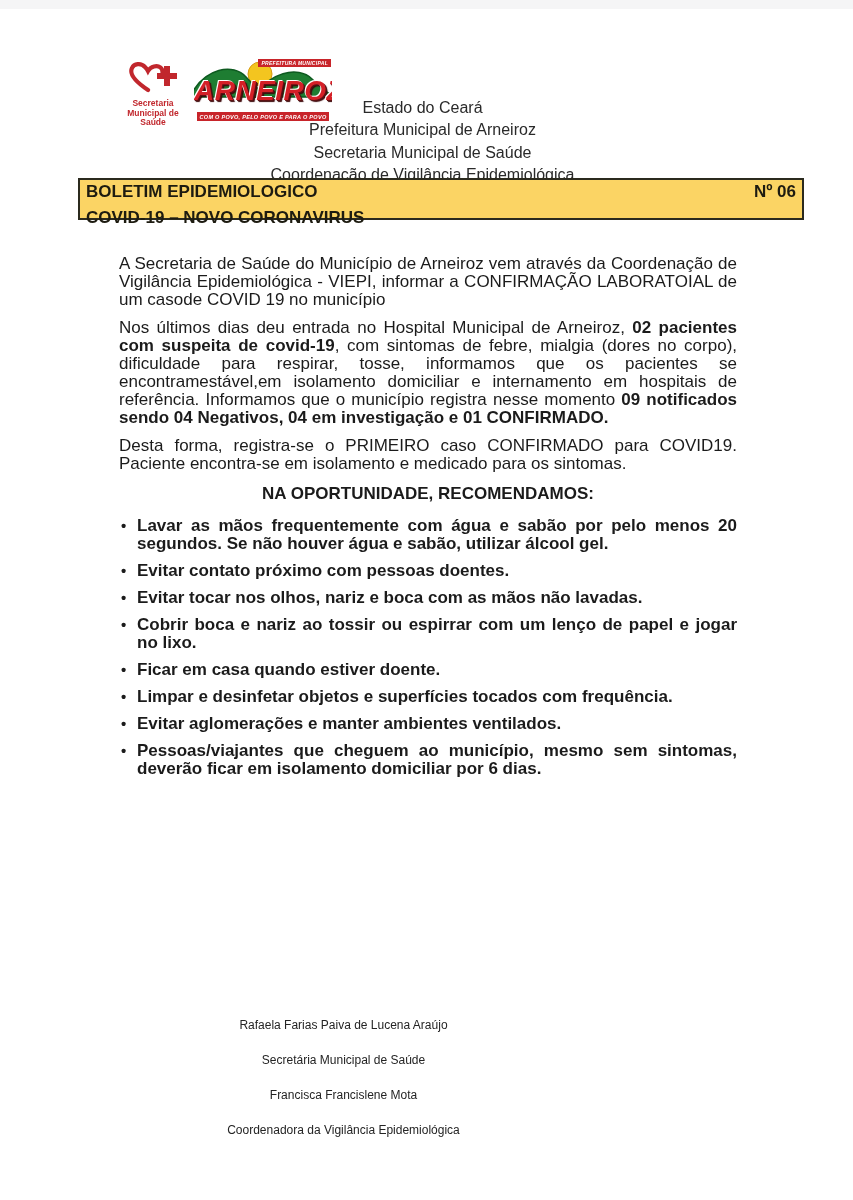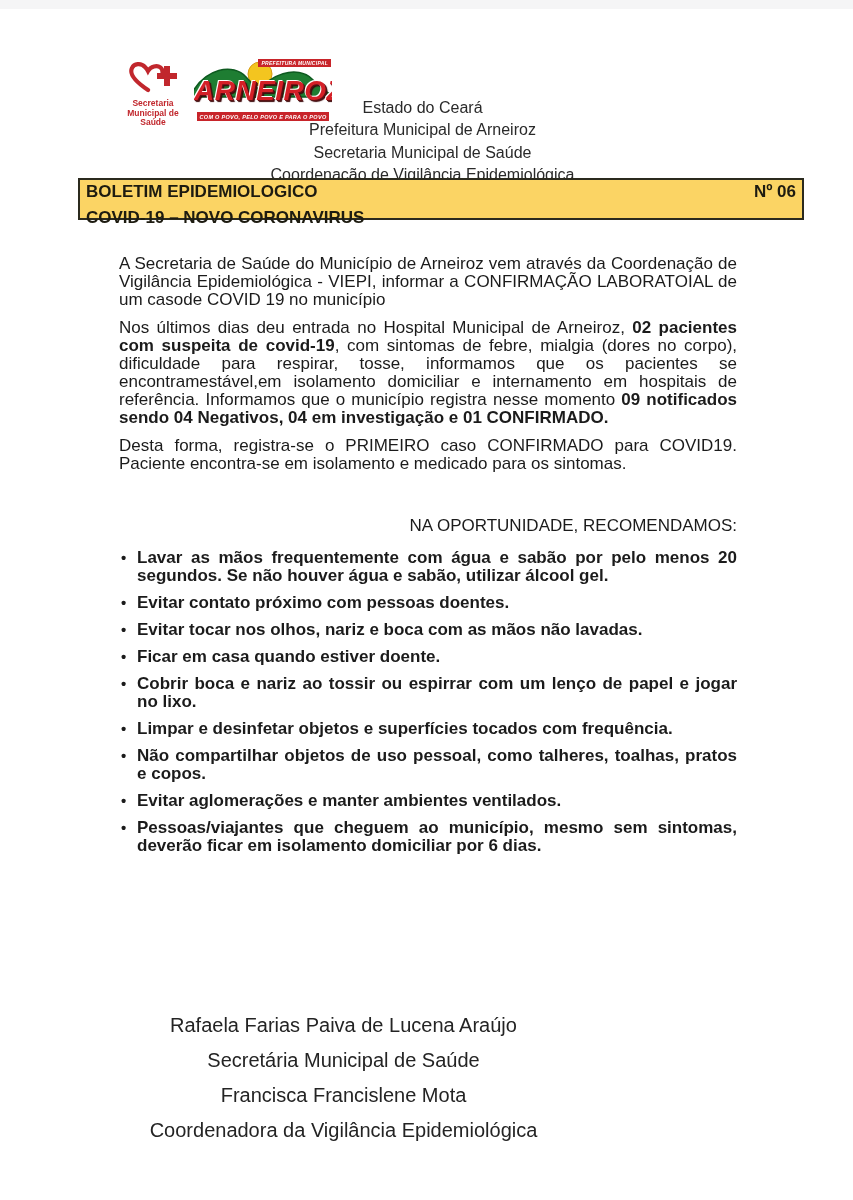--- a/index.html
+++ b/index.html
@@ -51,28 +51,28 @@
   }
   .banner-subtitle { margin-top:6px; }
 
   
   .content {
     position:absolute; top:255px; left:119px; width:618px;
     font-size:17px; line-height:18px; text-align:justify; color:#1b1b1b;
   }
   .para { margin-bottom:10px; }
   .b { font-weight:bold; }
-  .rec-heading { font-weight:normal; margin-top:44px; margin-bottom:14px; text-align:right; }
+  .rec-heading { font-weight:bold; margin-top:12px; margin-bottom:14px; text-align:center; }
   .rec-list { list-style:none; }
   .rec-item { position:relative; padding-left:18px; margin-bottom:9px;font-weight:bold; }
   .rec-item::before { content:"\2022"; position:absolute; left:2px; top:0; font-size:15px; }
 
   
   .signatures { position:absolute; top:1014px; left:0; width:687px; text-align:center;
-    font-size:20px; color:#242424; }
+    font-size:12px; color:#242424; }
   .sig-line { height:35px; line-height:22px; }
 </style>
 </head>
 <body>
 
 <div>
   <div class="scan-top"></div>
 
   <div class="logos">
     <div class="sms-logo">
@@ -119,24 +119,23 @@
     <div>
         <p class="para"><span>A Secretaria de Saúde do Município de Arneiroz vem através da Coordenação de Vigilância Epidemiológica - VIEPI, informar a CONFIRMAÇÃO LABORATOIAL de um casode COVID 19 no município</span></p>
         <p class="para"><span>Nos últimos dias deu entrada no Hospital Municipal de Arneiroz, </span><span class="b">02 pacientes com suspeita de covid-19</span><span>, com sintomas de febre, mialgia (dores no corpo), dificuldade para respirar, tosse, informamos que os pacientes se encontramestável,em isolamento domiciliar e internamento em hospitais de referência. Informamos que o município registra nesse momento </span><span class="b">09 notificados sendo 04 Negativos, 04 em investigação e 01 CONFIRMADO.</span></p>
         <p class="para"><span>Desta forma, registra-se o PRIMEIRO caso CONFIRMADO para COVID19. Paciente encontra-se em isolamento e medicado para os sintomas.</span></p>
       </div>
     <div class="rec-heading">NA OPORTUNIDADE, RECOMENDAMOS:</div>
     <ul class="rec-list">
         <li class="rec-item">Lavar as mãos frequentemente com água e sabão por pelo menos 20 segundos. Se não houver água e sabão, utilizar álcool gel.</li>
         <li class="rec-item">Evitar contato próximo com pessoas doentes.</li>
         <li class="rec-item">Evitar tocar nos olhos, nariz e boca com as mãos não lavadas.</li>
+        <li class="rec-item">Cobrir boca e nariz ao tossir ou espirrar com um lenço de papel e jogar no lixo.</li>
         <li class="rec-item">Ficar em casa quando estiver doente.</li>
-        <li class="rec-item">Cobrir boca e nariz ao tossir ou espirrar com um lenço de papel e jogar no lixo.</li>
         <li class="rec-item">Limpar e desinfetar objetos e superfícies tocados com frequência.</li>
-        <li class="rec-item">Não compartilhar objetos de uso pessoal, como talheres, toalhas, pratos e copos.</li>
         <li class="rec-item">Evitar aglomerações e manter ambientes ventilados.</li>
         <li class="rec-item">Pessoas/viajantes que cheguem ao município, mesmo sem sintomas, deverão ficar em isolamento domiciliar por 6 dias.</li>
       </ul>
   </div>
 
   <div class="signatures">
       <div class="sig-line">Rafaela Farias Paiva de Lucena Araújo</div>
       <div class="sig-line">Secretária Municipal de Saúde</div>
       <div class="sig-line">Francisca Francislene Mota</div>
       <div class="sig-line">Coordenadora da Vigilância Epidemiológica</div>

